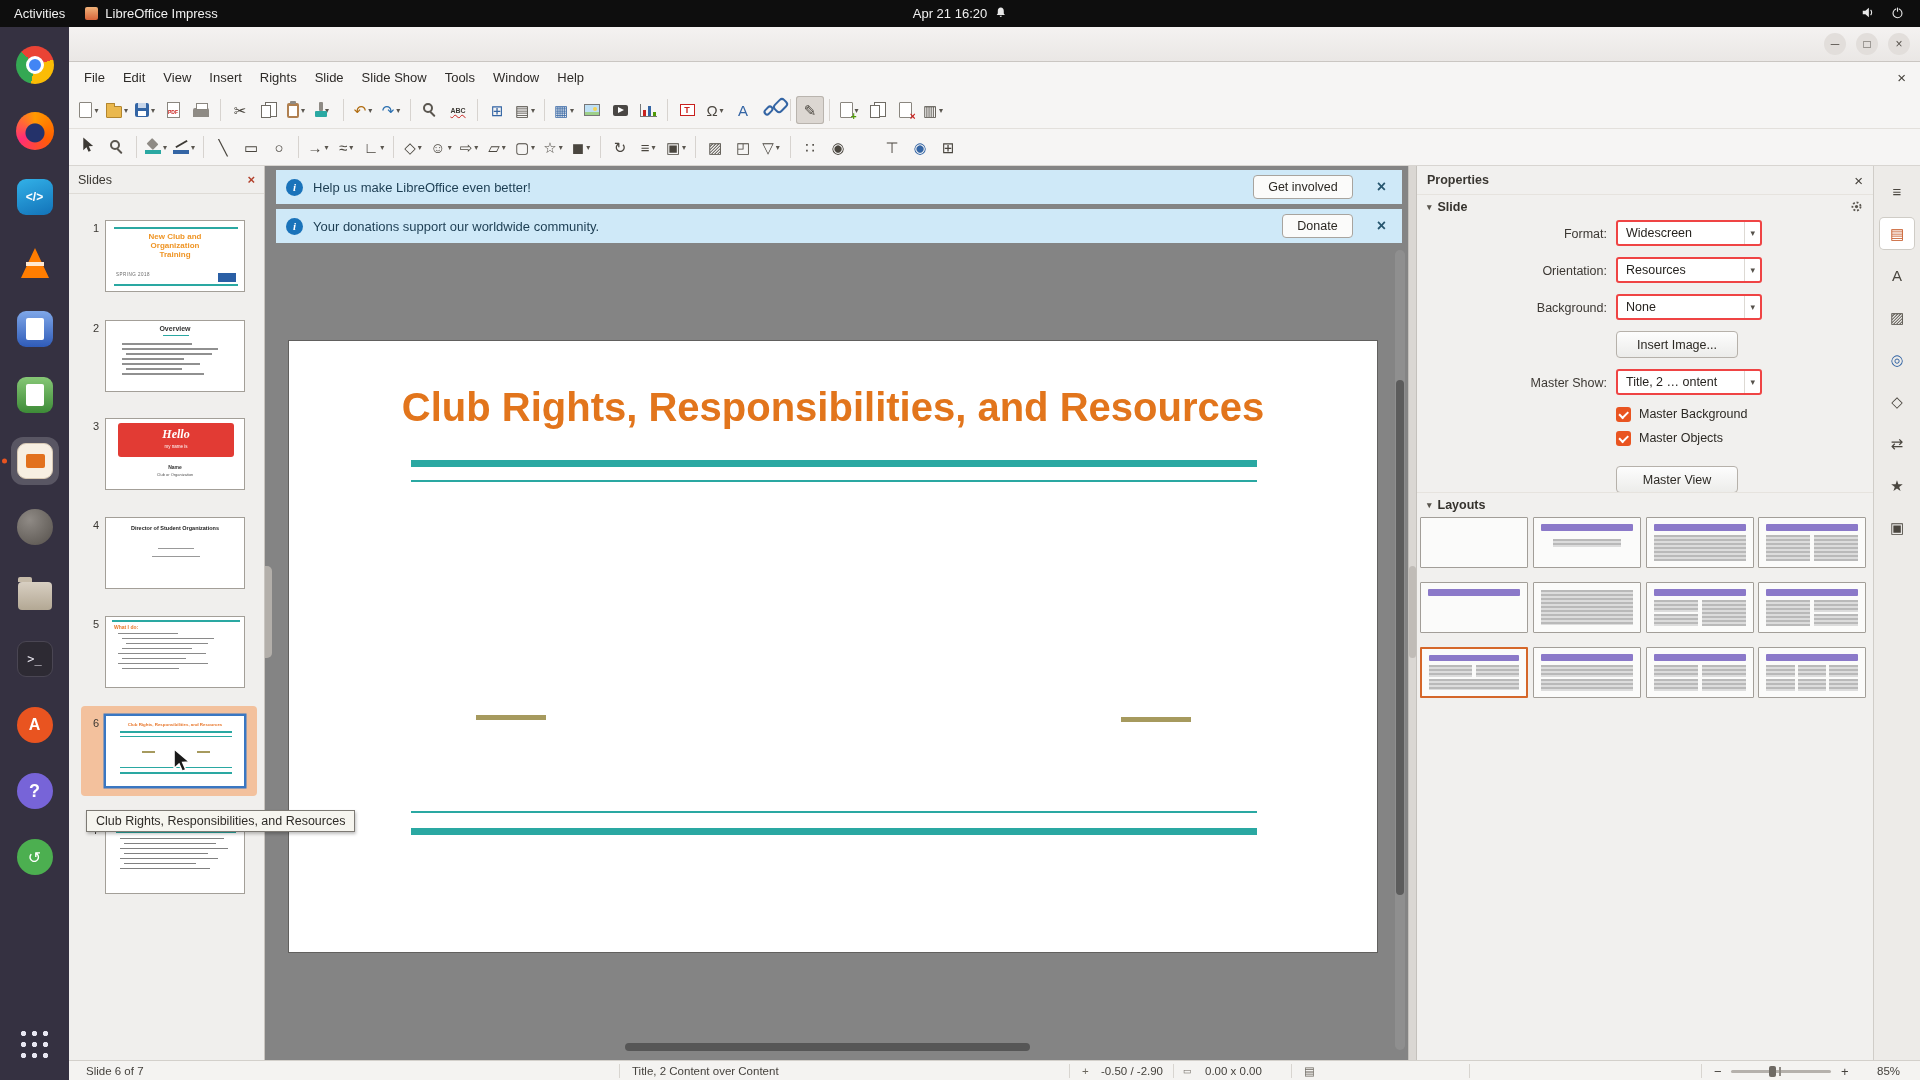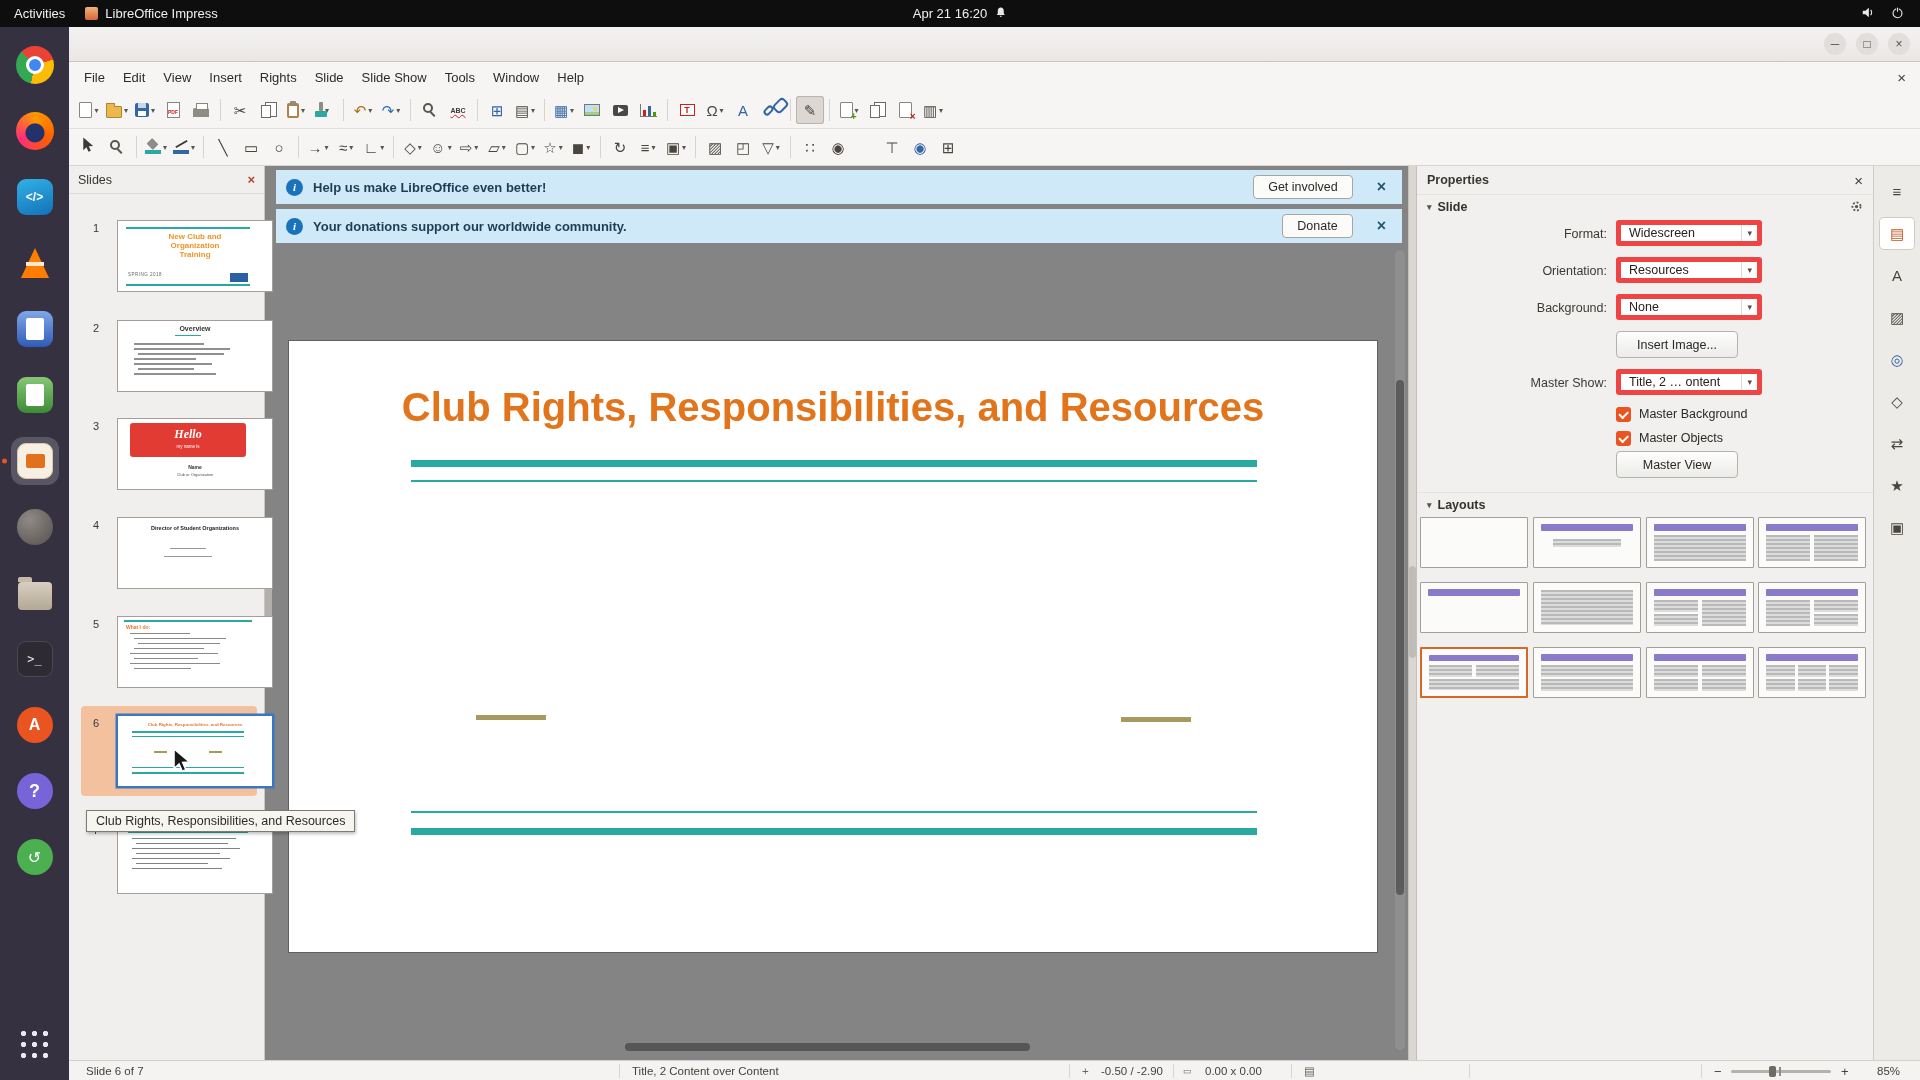--- a/index.html
+++ b/index.html
@@ -101,30 +101,30 @@
   .ico-linecolor::before { content:""; position:absolute; left:2px; top:3px; width:13px; height:2px; background:#3c3934; transform:rotate(-30deg); }
   .ico-linecolor::after { content:""; position:absolute; left:0; bottom:0; width:16px; height:4px; background:#3465a4; }
 
   
   #slides-panel { position:absolute; left:69px; top:166px; width:196px; height:894px; background:#f0efed; border-right:1px solid #c9c5c0; z-index:10; }
   #slides-header { height:28px; display:flex; align-items:center; padding:0 9px; font-size:12.5px; color:#3a3732; border-bottom:1px solid #dedbd6; }
   #slides-close { margin-left:auto; color:#b3412c; font-weight:bold; font-size:13px; }
   #slides-list { position:absolute; inset:28px 0 0 0; }
   .sel-wrap { position:absolute; left:12px; width:176px; height:90px; background:#f3c19d; border-radius:4px; }
   .slide-num { position:absolute; left:12px; width:18px; text-align:right; font-size:11px; color:#3a3732; }
-  .thumb { position:absolute; left:48px; width:156px; height:72px; background:#fff; border:1px solid #a39f98; }
+  .thumb { position:absolute; left:36px; width:140px; height:72px; background:#fff; border:1px solid #a39f98; }
   .thumb.selected { border:1px solid #3a77c2; box-shadow:0 0 0 1.5px #3a77c2; }
   .thumb-content { position:absolute; inset:0; overflow:hidden; }
 
   
   #center { position:absolute; left:265px; top:166px; width:1143px; height:894px; background:#848484; overflow:hidden; }
   .banner { position:absolute; left:11px; width:1126px; height:34px; background:#cfe9f8; display:flex; align-items:center; padding:0 16px 0 10px; gap:10px; }
   #banner1 { top:4px; } #banner2 { top:43px; }
   .banner-icon { width:17px; height:17px; border-radius:50%; background:#1a73ba; color:#fff; font-size:11px; font-weight:bold; font-style:italic; display:flex; align-items:center; justify-content:center; font-family:"Liberation Serif", serif; flex:none; }
-  .banner-text { font-size:13px; color:#1c3d52;font-weight:bold; }
+  .banner-text { font-size:13px; color:#1c3d52; }
   .banner-btn { margin-left:auto; background:#fbfbfa; border:1px solid #a8a49e; border-radius:4px; font-size:12.5px; color:#2b2823; padding:4px 14px; }
   .banner-close { font-size:16px; font-weight:bold; color:#27566f; margin-left:14px; }
 
   #slide { position:absolute; left:23px; top:174px; width:1090px; height:613px; background:#fff; border:1px solid #61605e; }
   #slide-title { position:absolute; top:44px; left:0; right:0; text-align:center; font-size:40px; font-weight:bold; color:#e2751c; }
   .sl-line { position:absolute; background:#2aa8a2; }
   .sl-tan { position:absolute; background:#a69a5e; }
 
   #v-scroll { position:absolute; right:3px; top:84px; width:10px; height:800px; background:#8f8f8f; border-radius:5px; }
   #v-thumb { position:absolute; left:1px; width:8px; top:130px; height:515px; background:#5c5c5c; border-radius:4px; }
@@ -138,21 +138,21 @@
   
   #props { position:absolute; left:1417px; top:166px; width:456px; height:894px; background:#f1f0ee; font-size:12.5px; color:#2f2c28; z-index:10; }
   #props-header { position:absolute; left:0; right:0; top:0; height:28px; display:flex; align-items:center; padding:0 10px; font-weight:bold; color:#3a3732; }
   #props-close { margin-left:auto; font-size:15px; font-weight:normal; color:#44403a; }
   .section-header { position:absolute; left:0; right:0; height:24px; display:flex; align-items:center; gap:6px; padding:0 10px; font-weight:bold; color:#35322d; border-top:1px solid #e6e3de; }
   .section-header .chev { font-size:9px; color:#5a564f; }
   .section-header .gear { margin-left:auto; display:flex; align-items:center; }
   .prop-row { position:absolute; left:0; right:0; height:27px; }
   .prop-label { position:absolute; left:10px; width:180px; text-align:right; top:50%; transform:translateY(-50%); color:#3c3833; }
   .prop-ctl { position:absolute; left:199px; top:0; width:146px; height:26px; }
-  .dropdown { display:flex; align-items:center; justify-content:space-between; background:#fff; border:5px solid #ef4444; border-radius:3px; padding:0 5px 0 8px; font-size:12.5px; color:#26231f; }
+  .dropdown { display:flex; align-items:center; justify-content:space-between; background:#fff; border:2px solid #ef4444; border-radius:3px; padding:0 5px 0 8px; font-size:12.5px; color:#26231f; }
   .dd-arrow { color:#55514a; font-size:9px; border-left:1px solid #ddd9d3; padding-left:5px; margin-left:5px; height:100%; display:flex; align-items:center; }
   .prop-btn { position:absolute; left:199px; width:122px; height:27px; background:linear-gradient(#fdfdfd,#ececea); border:1px solid #b6b1aa; border-radius:4px; display:flex; align-items:center; justify-content:center; font-size:12.5px; color:#2c2924; }
   .cb-row { position:absolute; left:199px; height:18px; display:flex; align-items:center; gap:8px; font-size:12.5px; color:#2c2924; }
   .cb { width:15px; height:15px; background:#e95420; border-radius:3px; position:relative; flex:none; }
   .cb::after { content:""; position:absolute; left:3px; top:4px; width:7px; height:3.5px; border-left:2px solid #fff; border-bottom:2px solid #fff; transform:rotate(-45deg); }
   #layout-grid { position:absolute; inset:0; }
   .layout-thumb { position:absolute; width:108px; height:51px; background:#fbfbfa; border:1px solid #a29e98; border-radius:1px; }
   .layout-thumb.selected { border:2px solid #d5672a; }
   .lt-t { position:absolute; background:#8b79c9; border-radius:1px; }
   .lt-c { position:absolute; background:repeating-linear-gradient(180deg,#b9b9b9 0 2px,#dcdcdc 2px 4px); }
@@ -676,21 +676,21 @@
 
     <div class="cb-row" style="top:239px;">
       <span class="cb"></span>
       <span>Master Background</span>
     </div>
     <div class="cb-row" style="top:263px;">
       <span class="cb"></span>
       <span>Master Objects</span>
     </div>
 
-    <div class="prop-btn" style="top:285px;text-align:right;">Master View</div>
+    <div class="prop-btn" style="top:300px;text-align:right;">Master View</div>
 
     <div class="section-header" style="top:326px;">
       <span class="chev">▾</span>
       <span>Layouts</span>
     </div>
 
     <div id="layout-grid">
         <div class="layout-thumb" style="left: 3px; top: 351px;"></div>
         <div class="layout-thumb" style="left: 116px; top: 351px;">
           <div class="lt-t" style="left: 7%; top: 12%; width: 86%; height: 14%; position: absolute;"></div>

